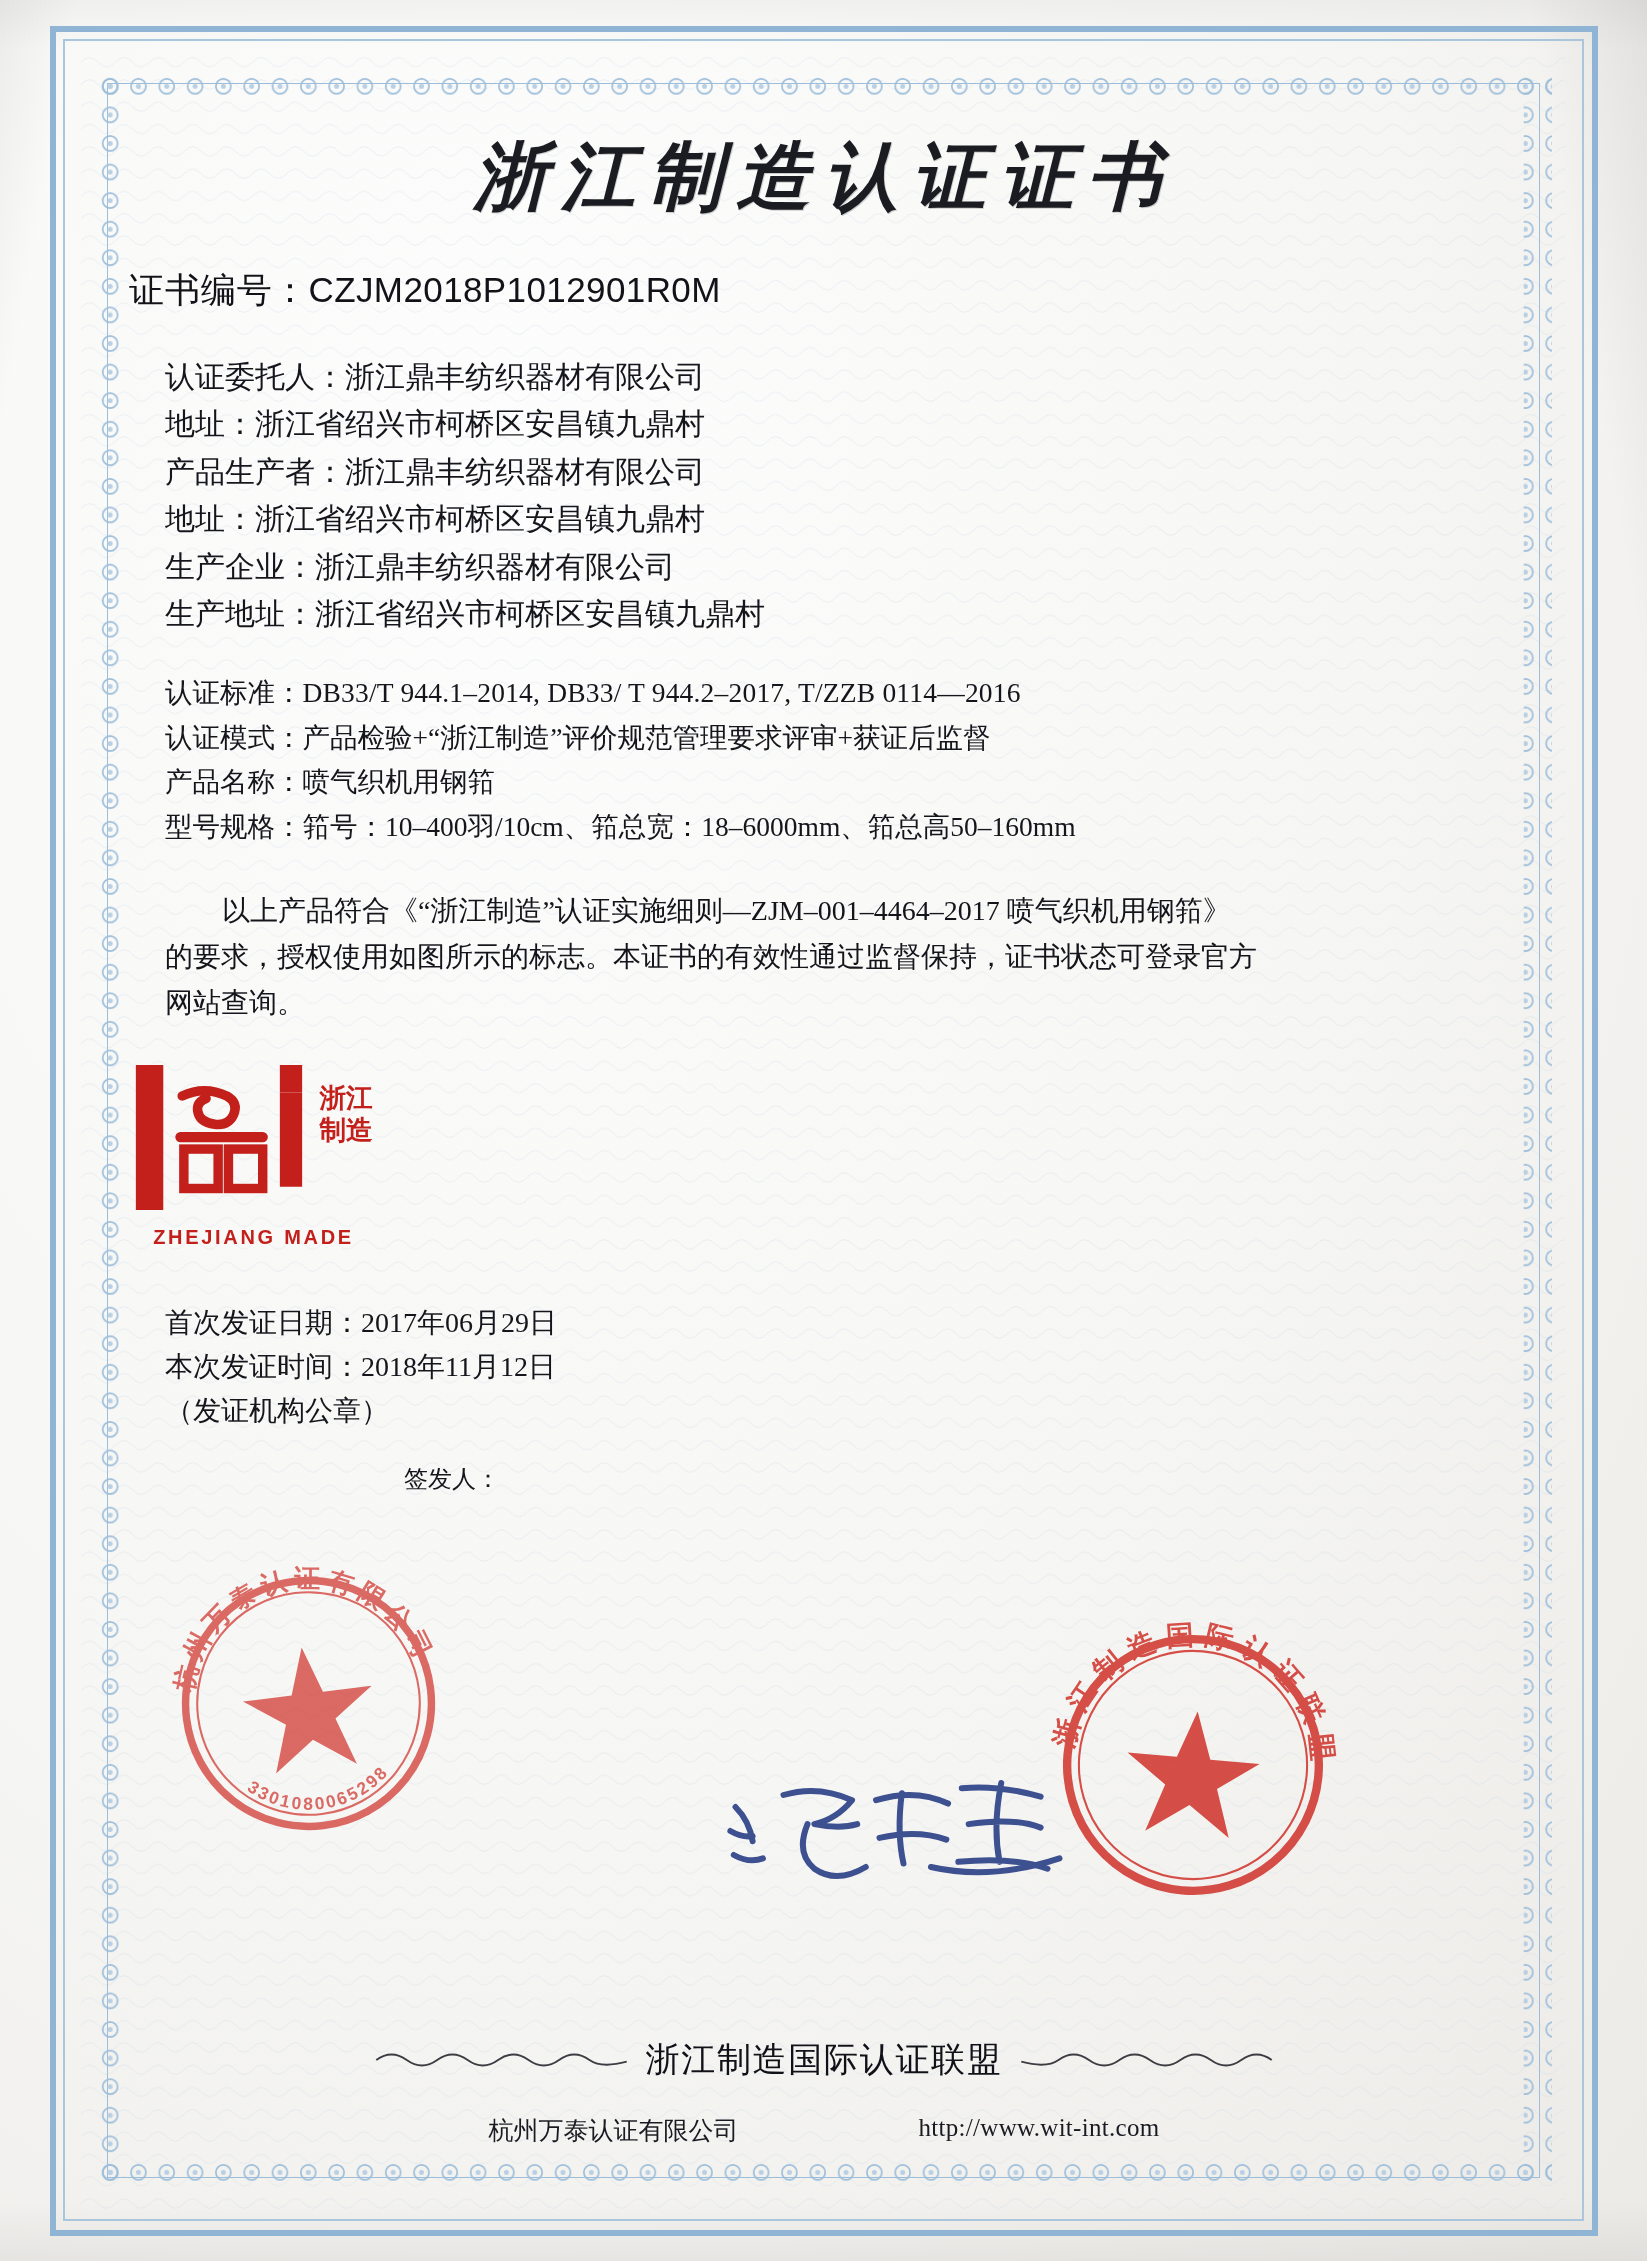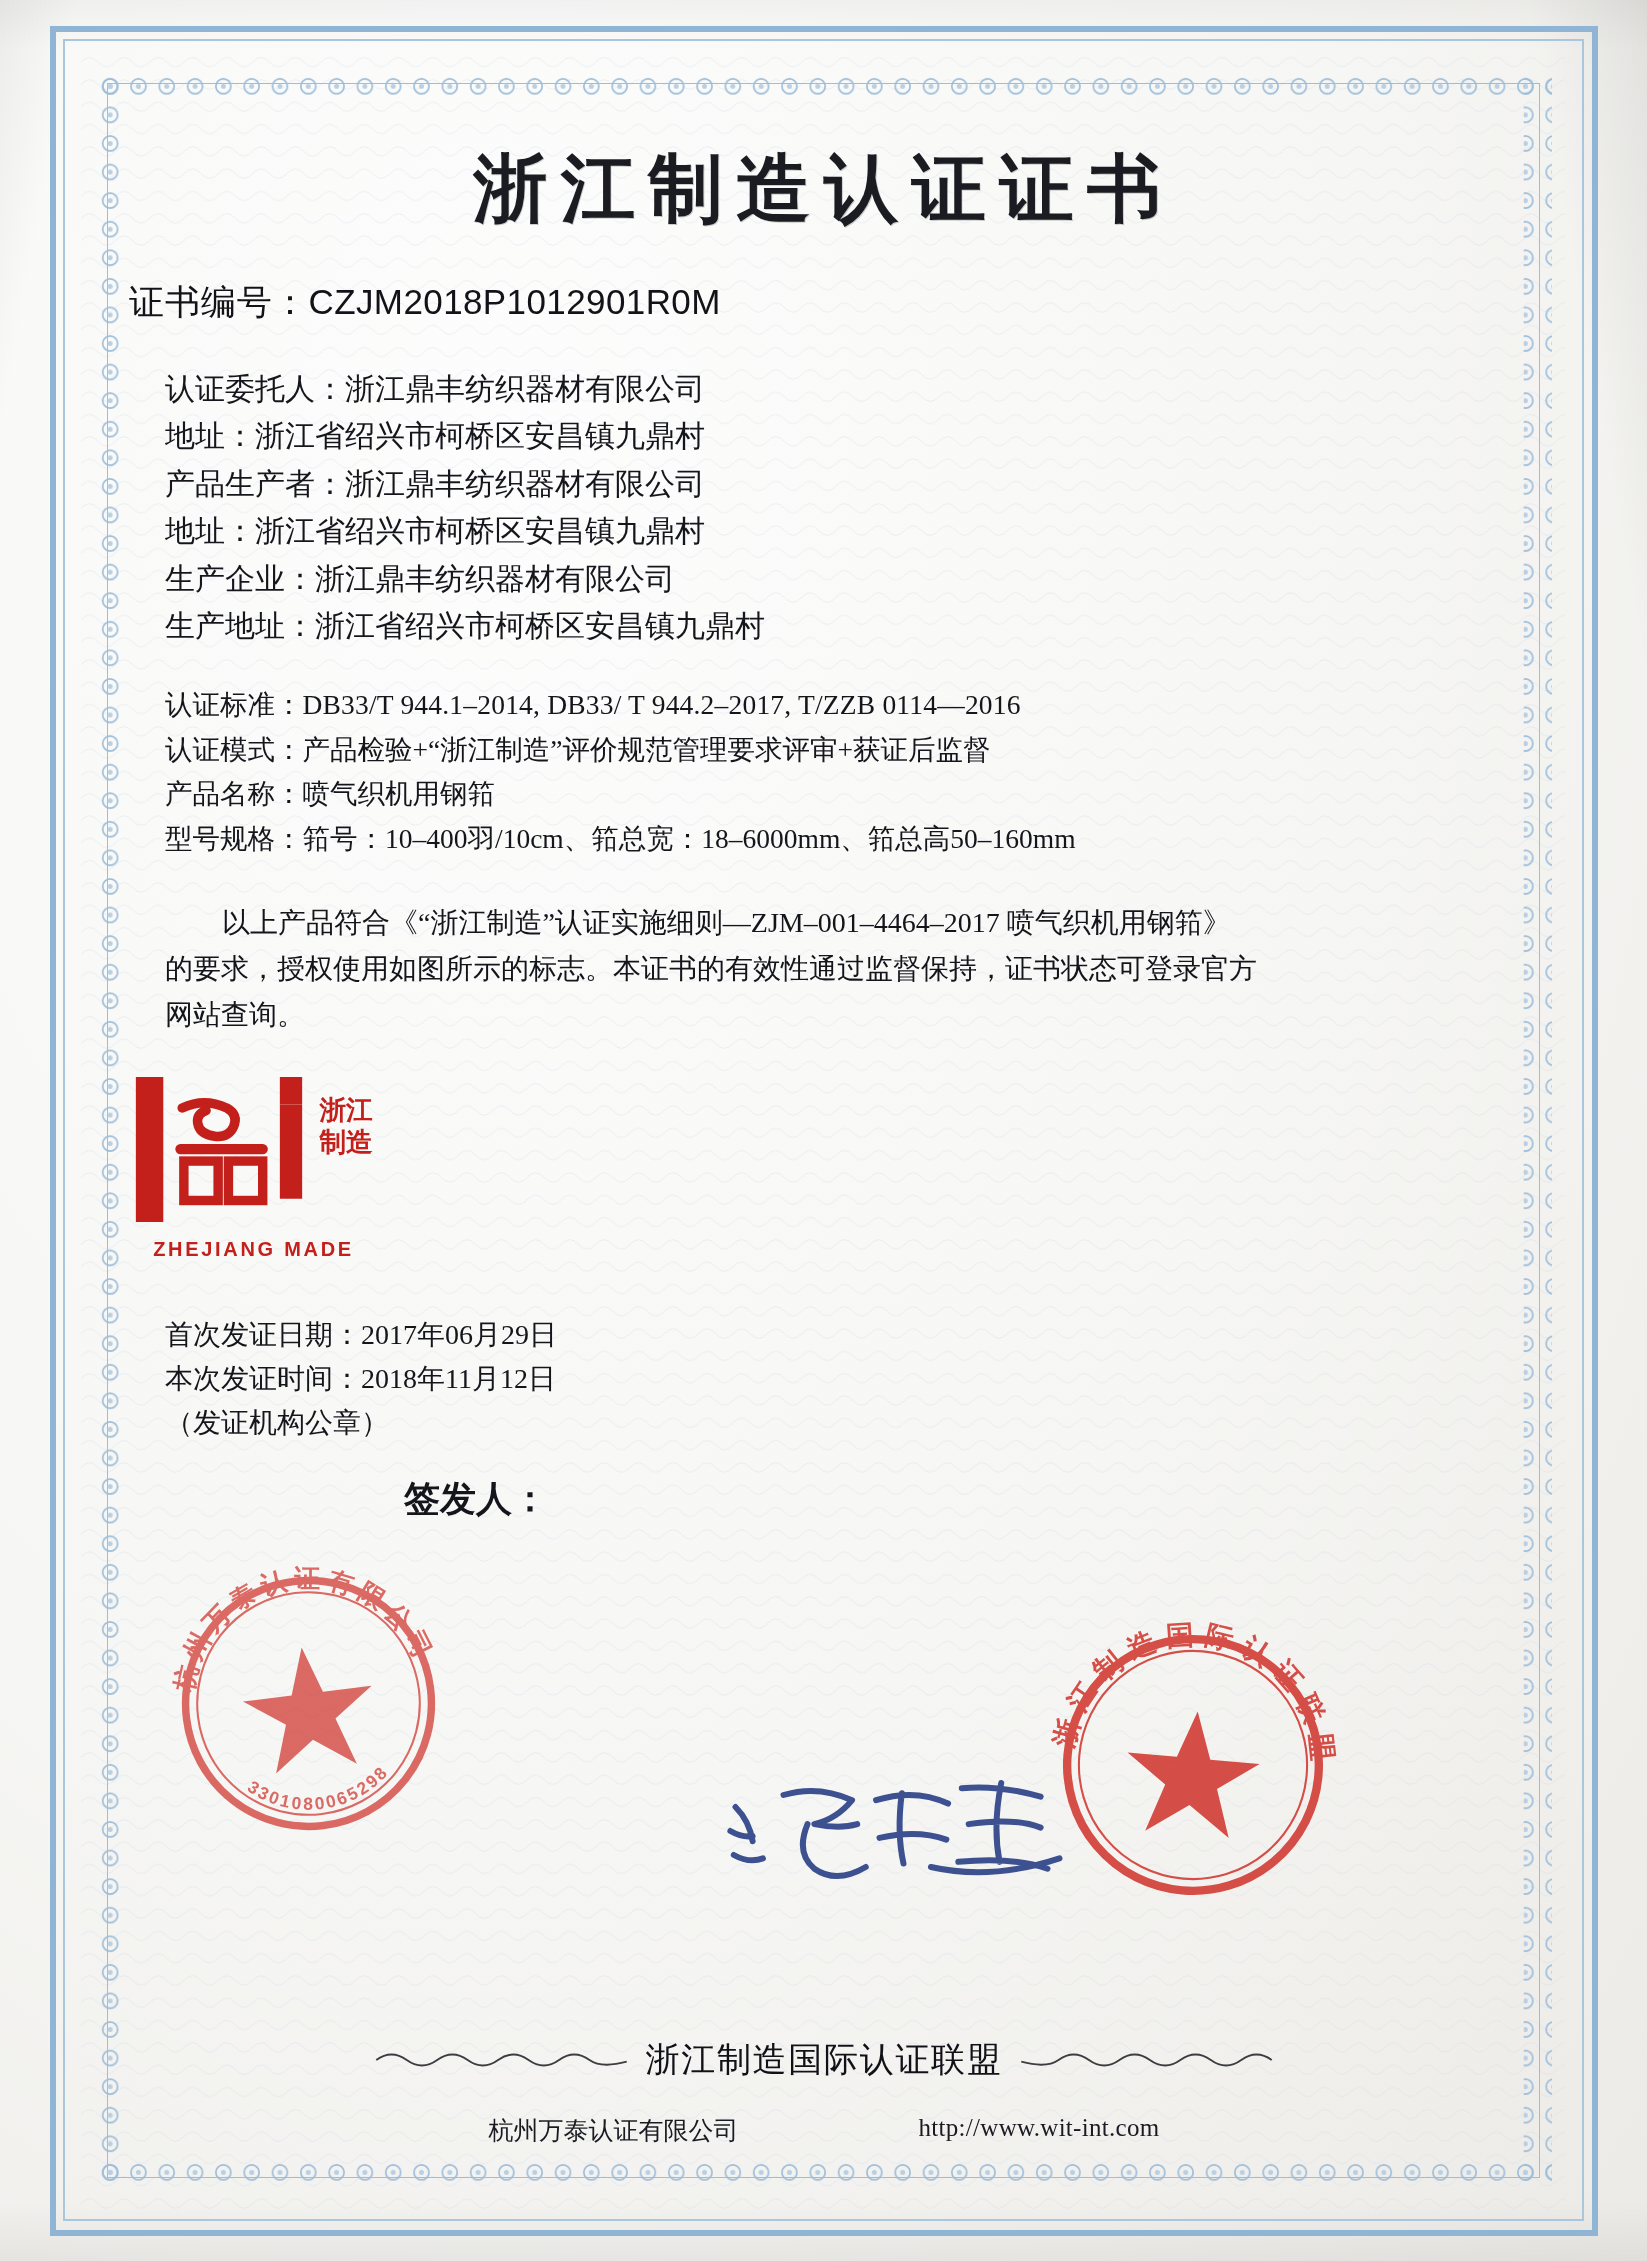--- a/index.html
+++ b/index.html
@@ -75,28 +75,29 @@
 
   
   .content {
     position: absolute;
     left: 129px; top: 103px;
     width: 1390px;
     height: 2059px;
   }
 
   .doc-title {
-    margin-top: 37px;
+    margin-top: 25px;
     text-align: center;
     font-size: 74px;
     letter-spacing: 13.7px;
     font-weight: 700;
     color: #1b1b22;
     font-family: "DejaVu Serif", "Liberation Serif", serif;
     text-shadow: 0.9px 0.9px 0 rgba(0,0,0,0.18);
+    font-style: italic;
   }
 
   .cert-no {
     margin-top: 39px;
     text-align: left;
     font-size: 35px;
     color: #121218;
     letter-spacing: 0.9px;
   }
   .cert-no .num {
@@ -192,25 +193,24 @@
   .date-row {
     font-size: 28px;
     line-height: 1.58;
     color: #15151c;
     white-space: nowrap;
   }
 
   .signer {
     margin-top: 29px;
     padding-left: 275px;
-    font-size: 36px;
+    font-size: 24px;
     color: #15151c;
     position: relative;
     z-index: 3;
-    font-weight: bold;
   }
 
   
   .stamp {
     position: absolute;
     border-radius: 50%;
     pointer-events: none;
   }
   .stamp-left {
     left: 159px;

